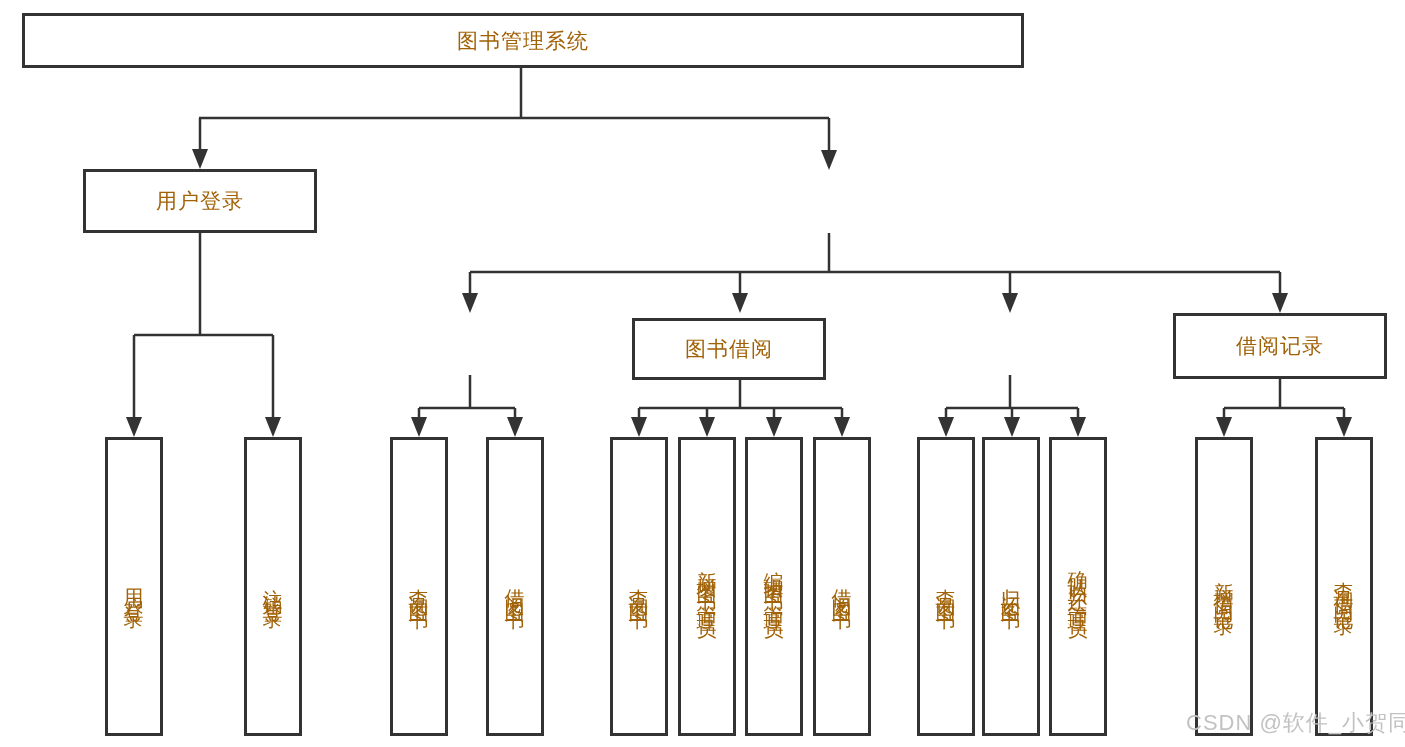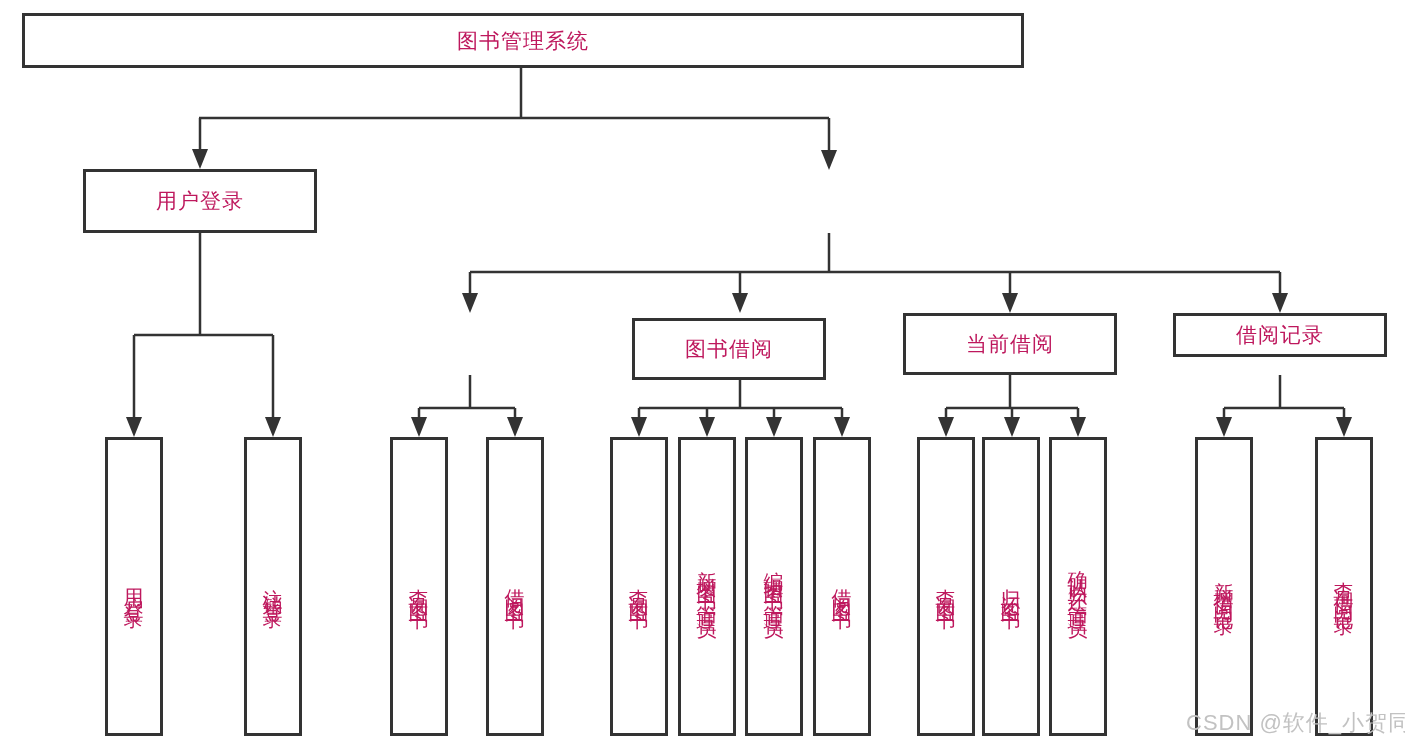--- a/index.html
+++ b/index.html
@@ -31,21 +31,21 @@
     stroke: none;
   }
   .box {
     position: absolute;
     box-sizing: border-box;
     border: 3px solid #333333;
     background: #ffffff;
     display: flex;
     align-items: center;
     justify-content: center;
-    color: #be185d;
+    color: #a16207;
   }
   .box.h .lbl {
     font-size: 21px;
     letter-spacing: 1px;
     white-space: nowrap;
   }
   .box.v .lbl {
     writing-mode: vertical-rl;
     text-orientation: mixed;
     font-size: 20px;
@@ -149,24 +149,21 @@
     <span class="lbl">图书管理系统</span>
   </div>
 
   <div class="box h" style="left:83px;top:169px;width:234px;height:64px">
     <span class="lbl">用户登录</span>
   </div>
 
   <div class="box h" style="left:632px;top:318px;width:194px;height:62px">
     <span class="lbl">图书借阅</span>
   </div>
-  <div class="box h" style="left:903px;top:313px;width:214px;height:62px">
-    <span class="lbl">当前借阅</span>
-  </div>
-  <div class="box h" style="left:1173px;top:313px;width:214px;height:44px">
+  <div class="box h" style="left:1173px;top:313px;width:214px;height:66px">
     <span class="lbl">借阅记录</span>
   </div>
 
   <div class="box v" style="left:105px;top:437px;width:58px;height:299px">
     <span class="lbl">用户登录</span>
   </div>
   <div class="box v" style="left:244px;top:437px;width:58px;height:299px">
     <span class="lbl">注销登录</span>
   </div>
   <div class="box v" style="left:390px;top:437px;width:58px;height:299px">

